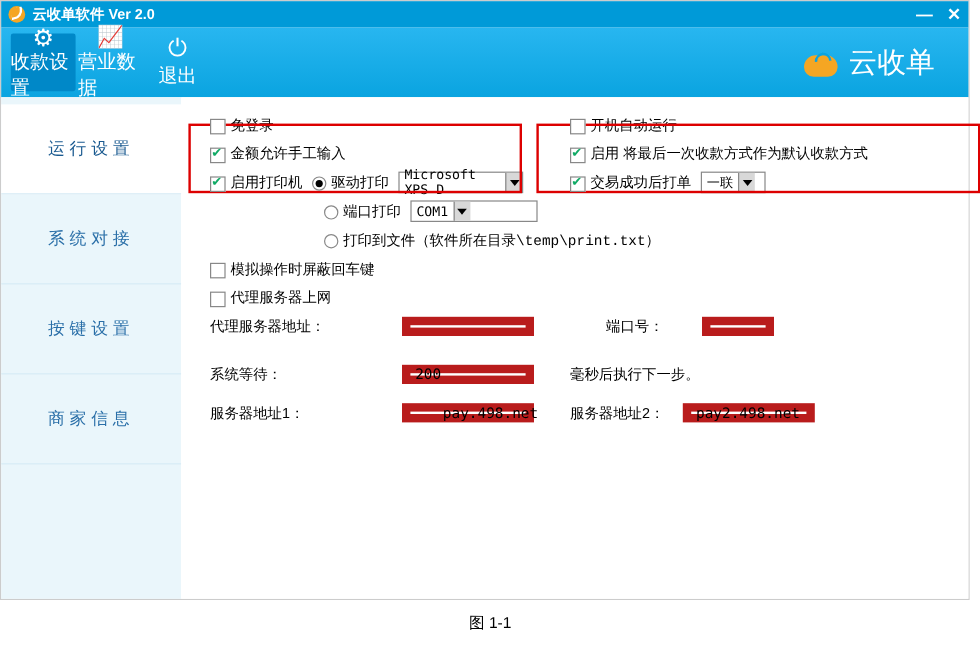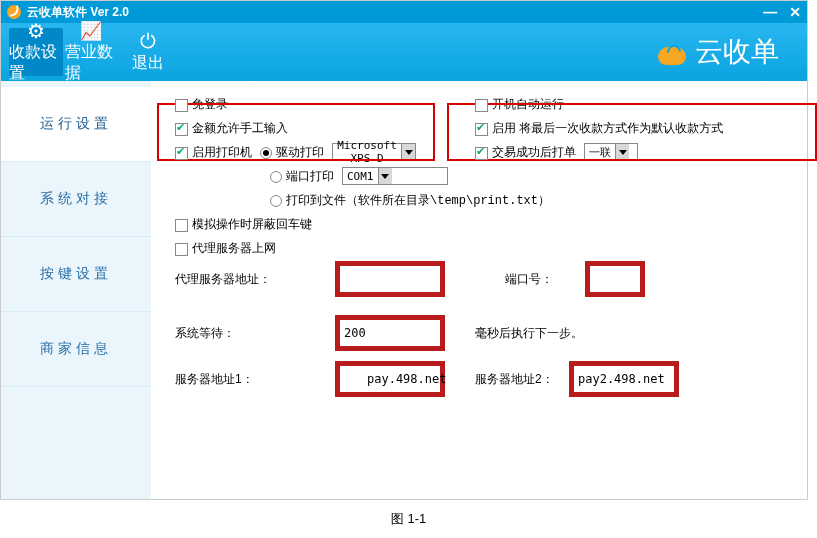--- a/index.html
+++ b/index.html
@@ -11,41 +11,41 @@
     .titlebar-title { font-weight: bold; font-size: 12px; }
     .titlebar-ctrls { margin-left: auto; display: flex; gap: 12px; font-weight: bold; font-size: 14px; }
     .titlebar-ctrls span { cursor: pointer; }
     .ribbon { background: linear-gradient(#28b6f0, #0aa4e0); height: 58px; display: flex; align-items: center; padding: 0 8px; }
     .rbtn { display: flex; flex-direction: column; align-items: center; justify-content: center; width: 54px; height: 48px; color: #fff; font-size: 16px; border-radius: 2px; margin-right: 2px; }
     .rbtn.active { background: #0088c8; }
     .rbtn-icon { width: 22px; height: 22px; display: flex; align-items: center; justify-content: center; }
     .gear-icon::before { content:"⚙"; font-size:20px; }
     .chart-icon::before { content:"📈"; font-size:18px; }
     .power-icon::before { content:"⏻"; font-size:20px; }
-    .brand { margin-left: auto; display: flex; align-items: center; gap: 8px; color: #fff; font-size: 28px; font-weight: 500; padding-right: 20px; }
+    .brand { margin-left: auto; display: flex; gap: 8px; color: #fff; font-size: 24px; font-weight: 500; padding-right: 20px; }
     .brand-logo { width: 30px; height: 30px; position: relative; }
     .brand-logo::before { content:""; position:absolute; width:28px; height:18px; background:#f5a623; border-radius:12px 12px 10px 10px; bottom:2px; left:1px; }
     .brand-logo::after { content:""; position:absolute; width:10px; height:10px; border:2px solid #0aa4e0; border-radius:50%; border-right-color:transparent; border-bottom-color:transparent; left:10px; top:8px; transform:rotate(40deg); }
     .body { display: flex; min-height: 418px; }
     .sidebar { width: 150px; background: #eaf6fb; padding-top: 6px; }
     .sidebar-item { text-align: center; padding: 28px 0; color: #2a6fa8; font-size: 14px; letter-spacing: 4px; cursor: pointer; border-bottom: 1px solid #d8ecf5; }
     .sidebar-item.active { background: #fff; color: #1a5a90; }
     .content { flex: 1; background: #fff; padding: 10px 14px 10px 24px; color: #000; font-size: 12px; position: relative; }
     .row { display: flex; align-items: center; min-height: 22px; margin: 2px 0; }
     .col-l { width: 300px; display: flex; align-items: center; flex-wrap: wrap; }
     .col-r { flex: 1; display: flex; align-items: center; }
     .chk { width: 13px; height: 13px; border: 1px solid #888; background: #fff; display: inline-block; margin-right: 4px; position: relative; top:1px; }
     .chk.checked::after { content: "✔"; color: #1a6; font-size: 11px; position: absolute; left: 0; top: -3px; }
     .rad { width: 12px; height: 12px; border:1px solid #888; border-radius:50%; display:inline-block; margin-right:4px; position:relative; top:1px; }
     .rad.checked::after { content:""; width:6px; height:6px; background:#000; border-radius:50%; position:absolute; left:2px; top:2px; }
     .sel { display:inline-flex; align-items:center; border:1px solid #888; height:18px; font-family: monospace; font-size:11px; background:#fff; }
     .sel span { padding:0 4px; }
     .sel .dd { width:14px; height:16px; background:#d8d8d8; border-left:1px solid #888; display:flex; align-items:center; justify-content:center; }
     .sel .dd::after { content:""; border-left:4px solid transparent; border-right:4px solid transparent; border-top:5px solid #000; }
-    .txt { border:5px solid #b91c1c; height:36px; padding:0 4px; font-family: monospace; font-size:12px; background:#fff; display:inline-flex; align-items:center; }
+    .txt { border:7px solid #b91c1c; height:16px; padding:0 4px; font-family: monospace; font-size:12px; background:#fff; display:inline-flex; align-items:center; }
     .hl { position:absolute; border:2px solid #d00; }
     .lbl { margin-right: 8px; }
     .mono { font-family: "Courier New", monospace; }
     .caption { text-align:center; padding: 10px 0 4px 0; font-size: 13px; }
   </style>
 </head>
 <body>
 
 <div class="app">
   <div class="titlebar">
@@ -109,21 +109,21 @@
           <span>启用 将最后一次收款方式作为默认收款方式</span>
         </div>
       </div>
 
       <div class="row">
         <div class="col-l">
           <span class="chk checked"></span>
           <span class="lbl">启用打印机</span>
           <span class="rad checked"></span>
           <span class="lbl">驱动打印</span>
-          <span class="sel" style="width:84px;text-align:center;">
+          <span class="sel" style="width:104px;">
               <span>Microsoft XPS D</span>
               <span class="dd"></span>
             </span>
         </div>
         <div class="col-r">
           <span class="chk checked"></span>
           <span class="lbl">交易成功后打单</span>
           <span class="sel" style="width:54px;">
               <span>一联</span>
               <span class="dd"></span>

